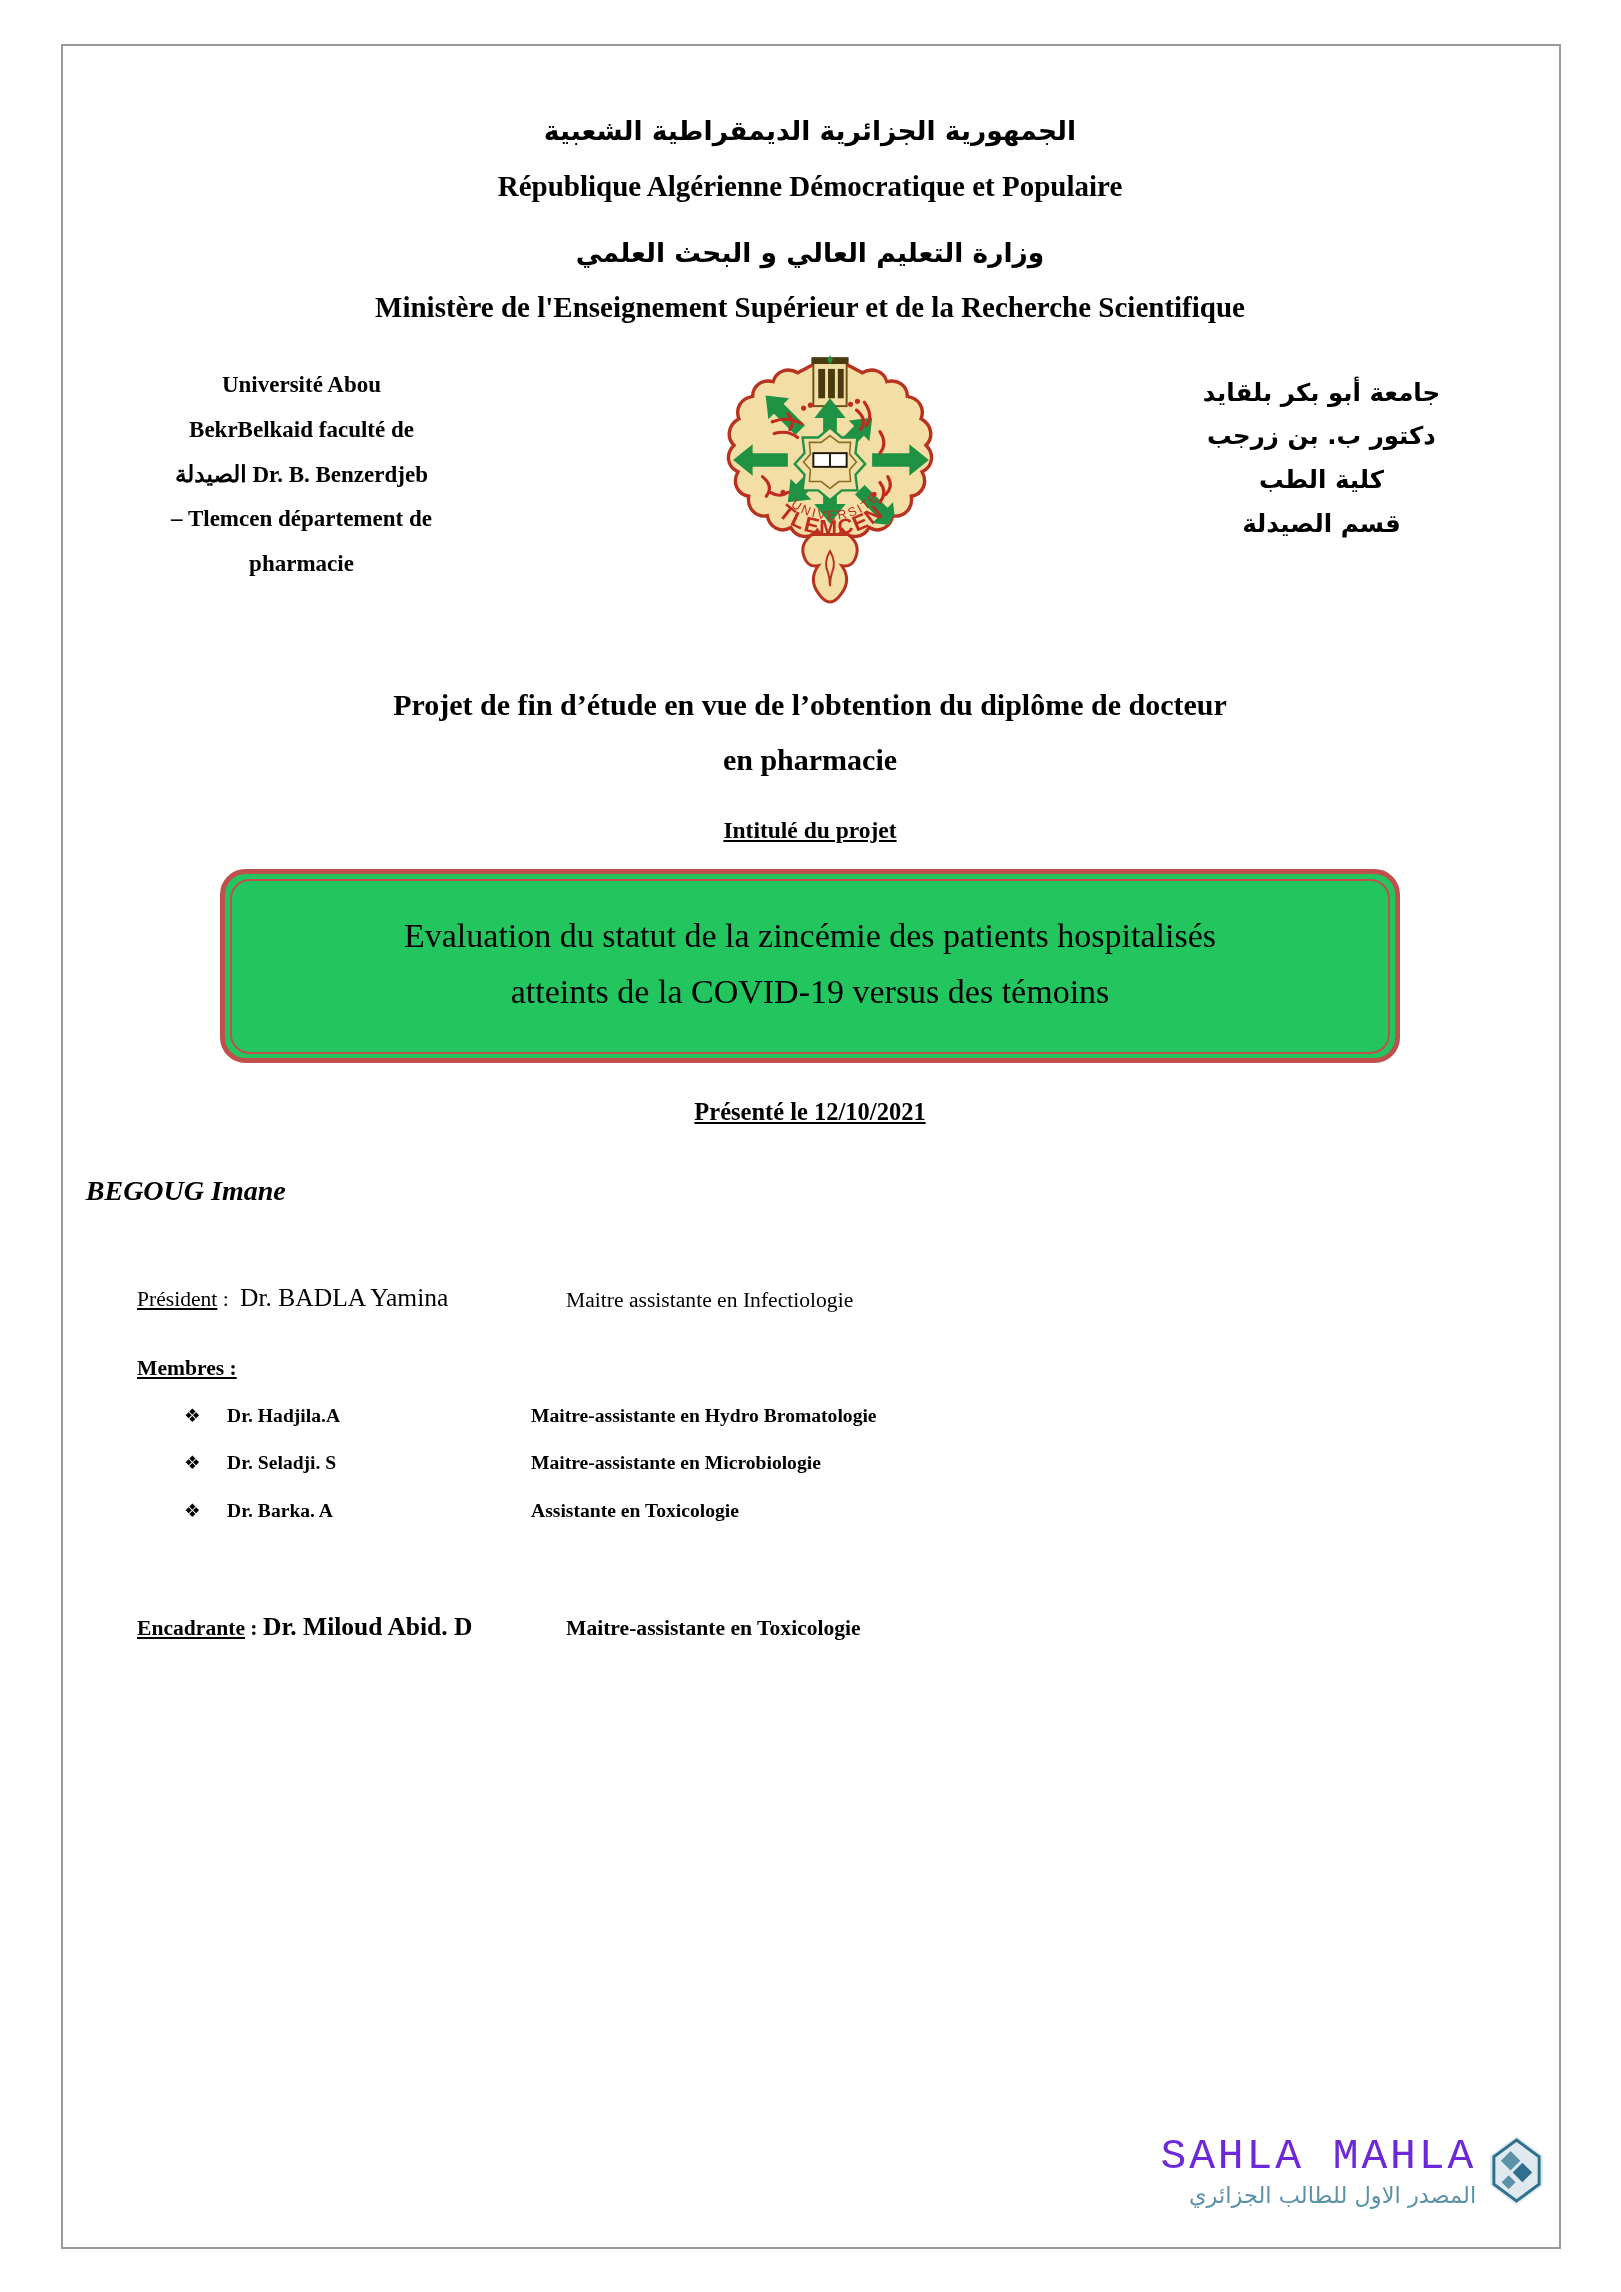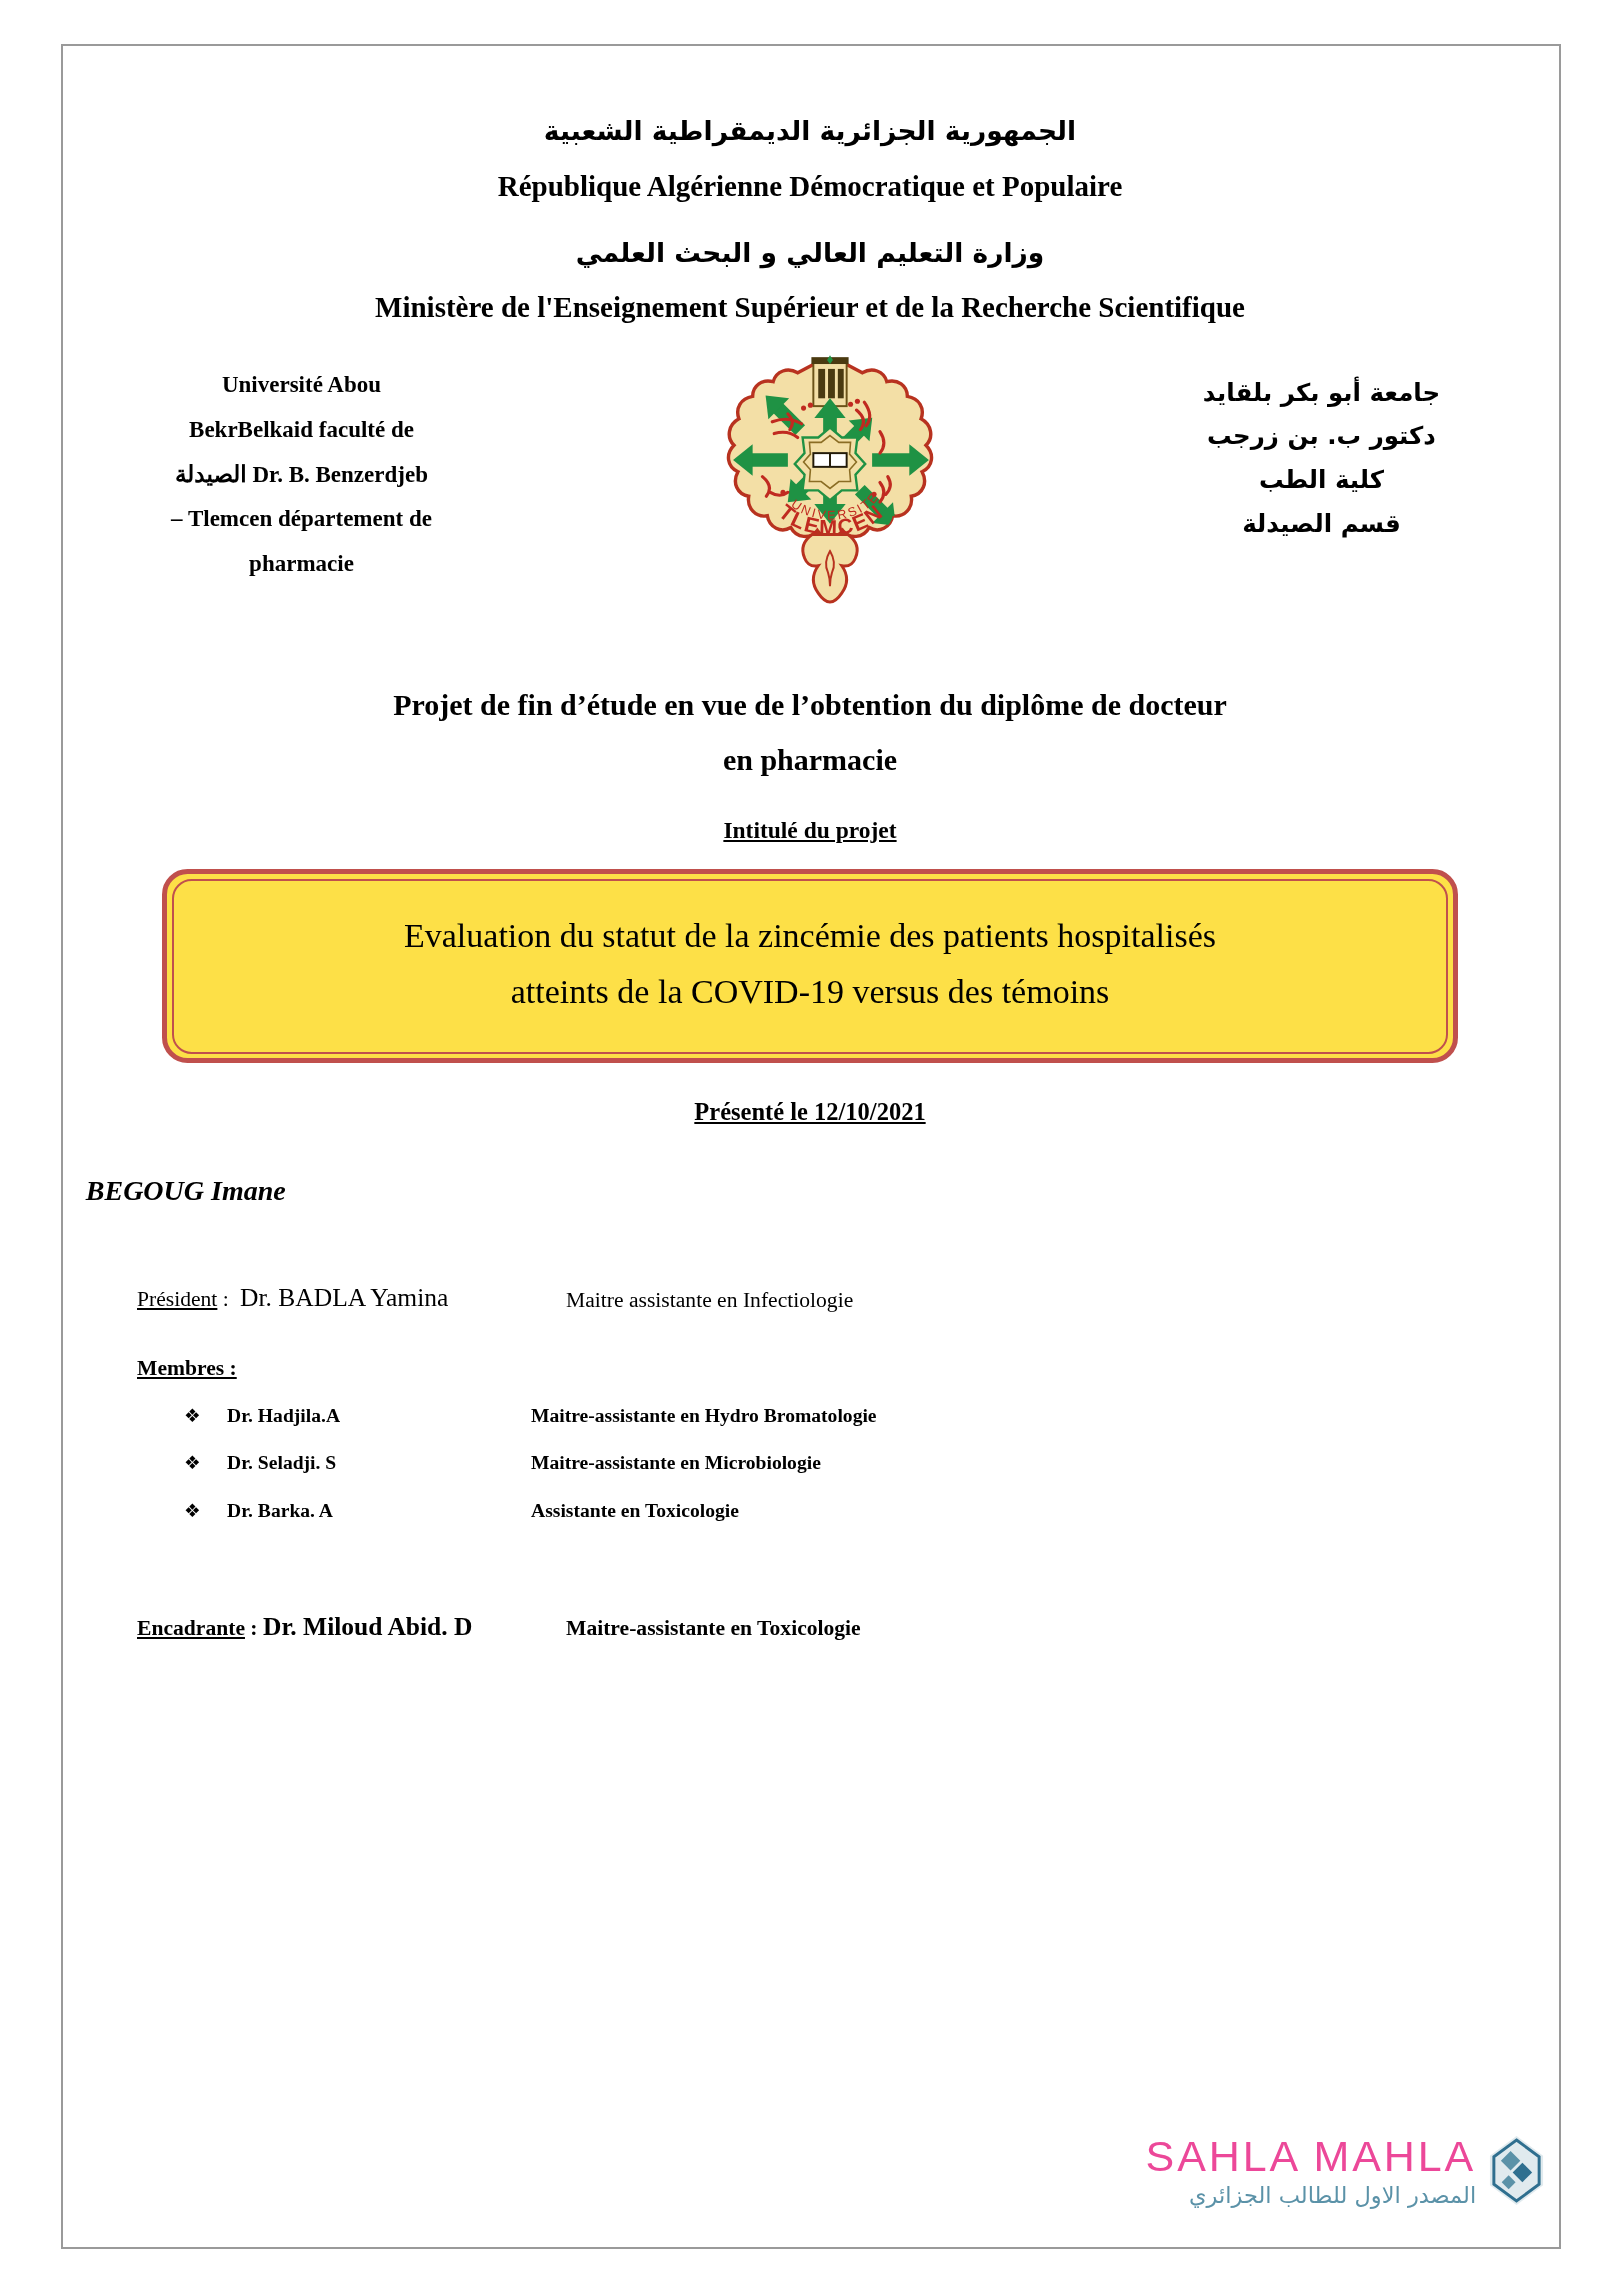--- a/index.html
+++ b/index.html
@@ -113,26 +113,26 @@
     margin-top: 29px;
     font-size: 23.5px;
     font-weight: bold;
     text-align: center;
   }
   .intitule span { text-decoration: underline; }
 
   
   .title-box-outer {
     margin: 25.5px auto 0 auto;
-    width: 1296px;
+    width: 1180px;
     border: 5.9px solid #c0504d;
     border-radius: 25.5px;
     padding: 4.9px;
     box-sizing: border-box;
-    background: #fde047;
+    background: #22c55e;
   }
   .title-box-inner {
     border: 2px solid #c0504d;
     border-radius: 19.6px;
     padding: 27.4px 39px 33px 39px;
     box-sizing: border-box;
   }
   .title-box-inner .t-line {
     font-size: 34px;
     line-height: 1.62;
@@ -228,22 +228,22 @@
     right: 74px;
     bottom: 86px;
     display: flex;
     align-items: center;
     gap: 9.8px;
   }
   .wm-text { text-align: right; }
   .wm-main {
     font-size: 43px;
     letter-spacing: 2.9px;
-    color: #ec4899;
-    font-family: Liberation Sans, sans-serif;
+    color: #6d28d9;
+    font-family: Liberation Mono, monospace;
     line-height: 1;
     margin-left: 21px;
   }
   .wm-sub {
     font-size: 22.5px;
     color: #5b92a8;
     font-family: "DejaVu Sans", sans-serif;
     direction: rtl;
     margin-top: 5.9px;
     line-height: 1;

